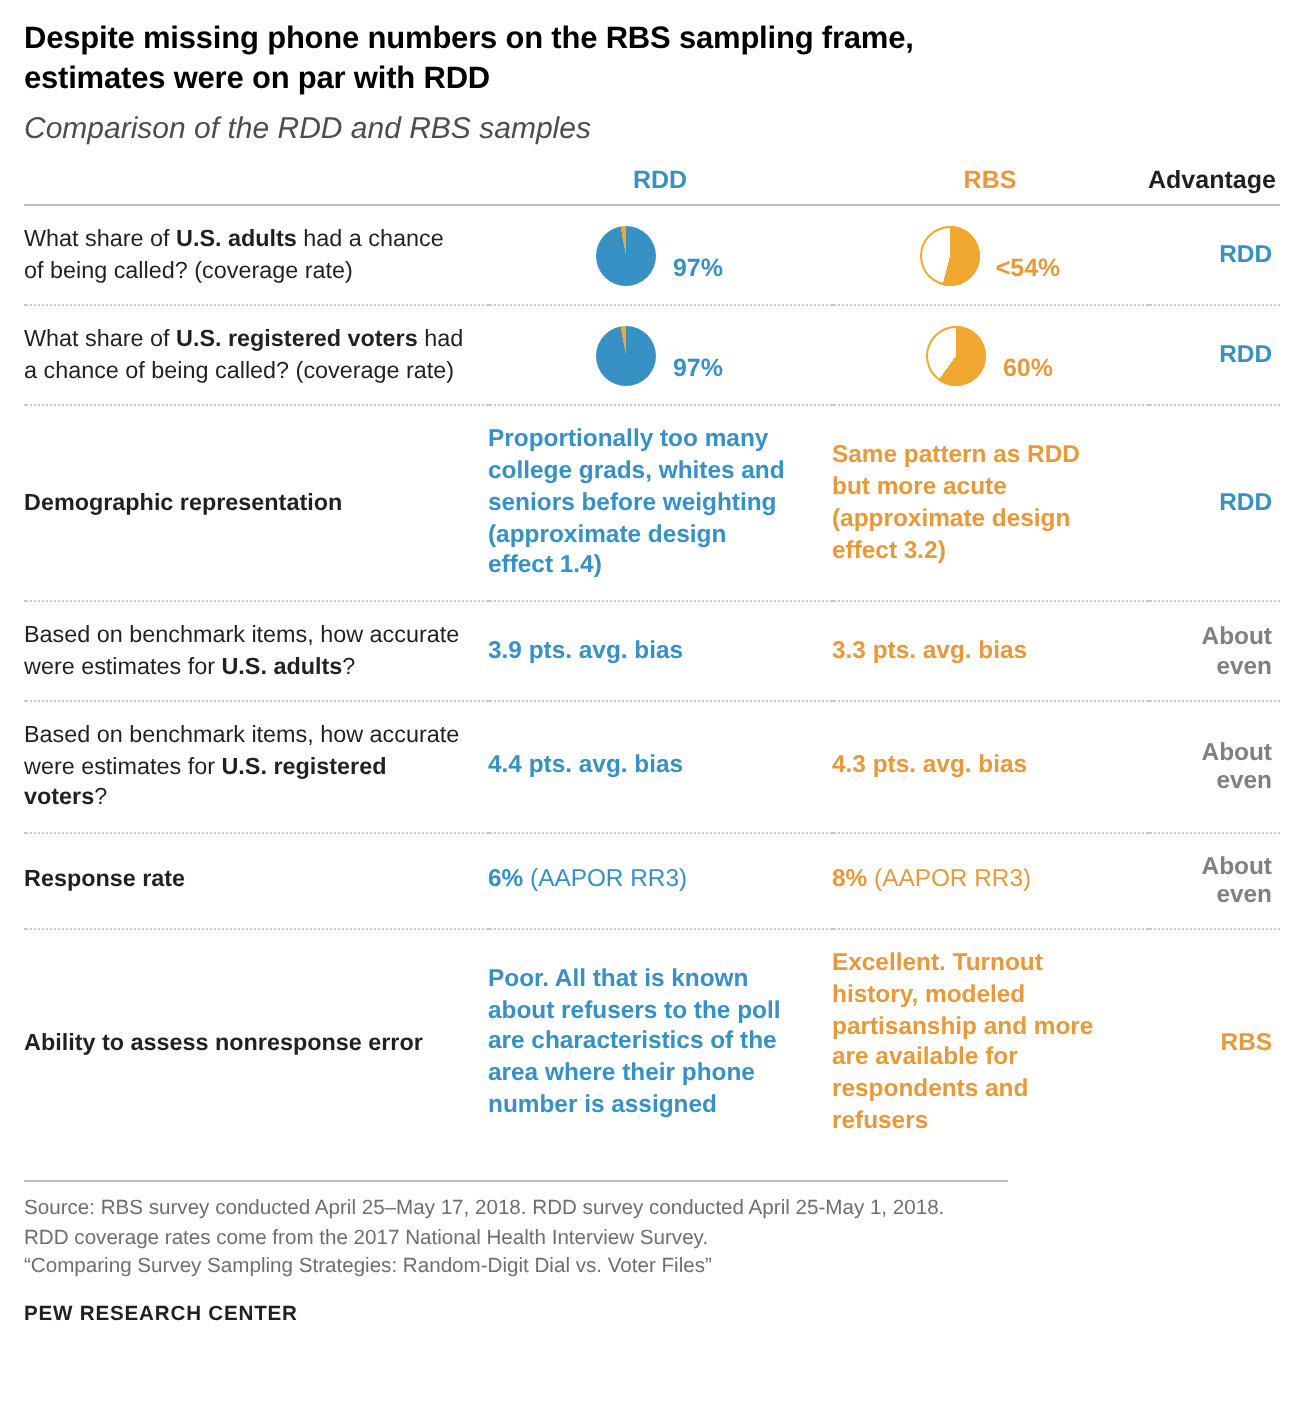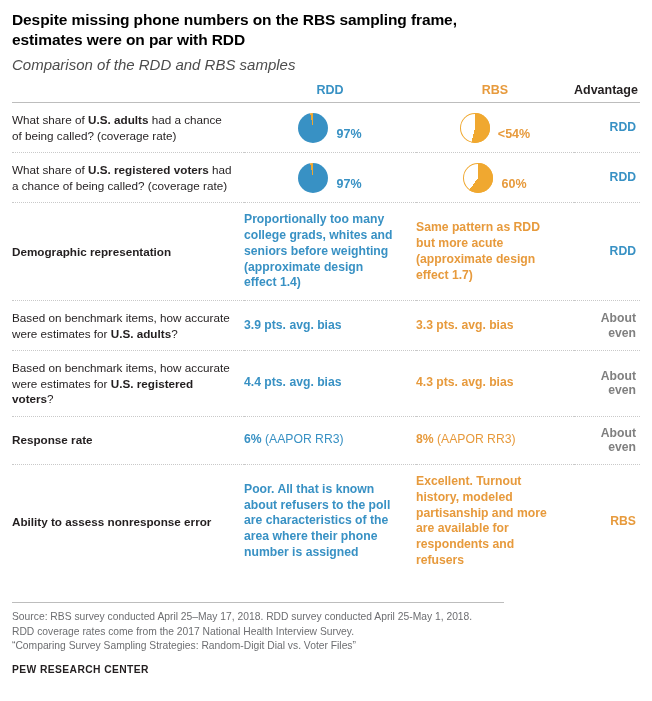--- a/index.html
+++ b/index.html
@@ -126,21 +126,21 @@
   .dash {
     display: inline-block;
     width: 22px;
     border-top: 2px solid #e79a3c;
     vertical-align: middle;
   }
 
   .cellpad { padding-right: 18px; }
 
   .notes {
-    margin-top: 24px;
+    margin-top: 12px;
     border-top: 1px solid #bdbdbd;
     padding-top: 7px;
     font-size: 10.3px;
     line-height: 1.42;
     color: #6d6e71;
   }
   .footer {
     margin-top: 10px;
     font-size: 10.3px;
     font-weight: bold;
@@ -203,21 +203,21 @@
             <div class="donut rbs60"></div>
             <span class="pct orange">60%</span>
           </div>
         </td>
         <td class="adv rdd-adv">RDD</td>
       </tr>
 
       <tr>
         <td class="lbl bold">Demographic representation</td>
         <td class="rdd cellpad">Proportionally too many college grads, whites and seniors before weighting (approximate design effect 1.4)</td>
-        <td class="rbs cellpad">Same pattern as RDD but more acute (approximate design effect 1.7)</td>
+        <td class="rbs cellpad">Same pattern as RDD but more acute (approximate design effect 3.2)</td>
         <td class="adv rdd-adv">RDD</td>
       </tr>
 
       <tr>
         <td class="lbl"><span>Based on benchmark items, how accurate were estimates for </span><b>U.S. adults</b><span>?</span></td>
         <td class="rdd cellpad">3.9 pts. avg. bias</td>
         <td class="rbs cellpad">3.3 pts. avg. bias</td>
         <td class="adv even-adv">About even</td>
       </tr>
 

